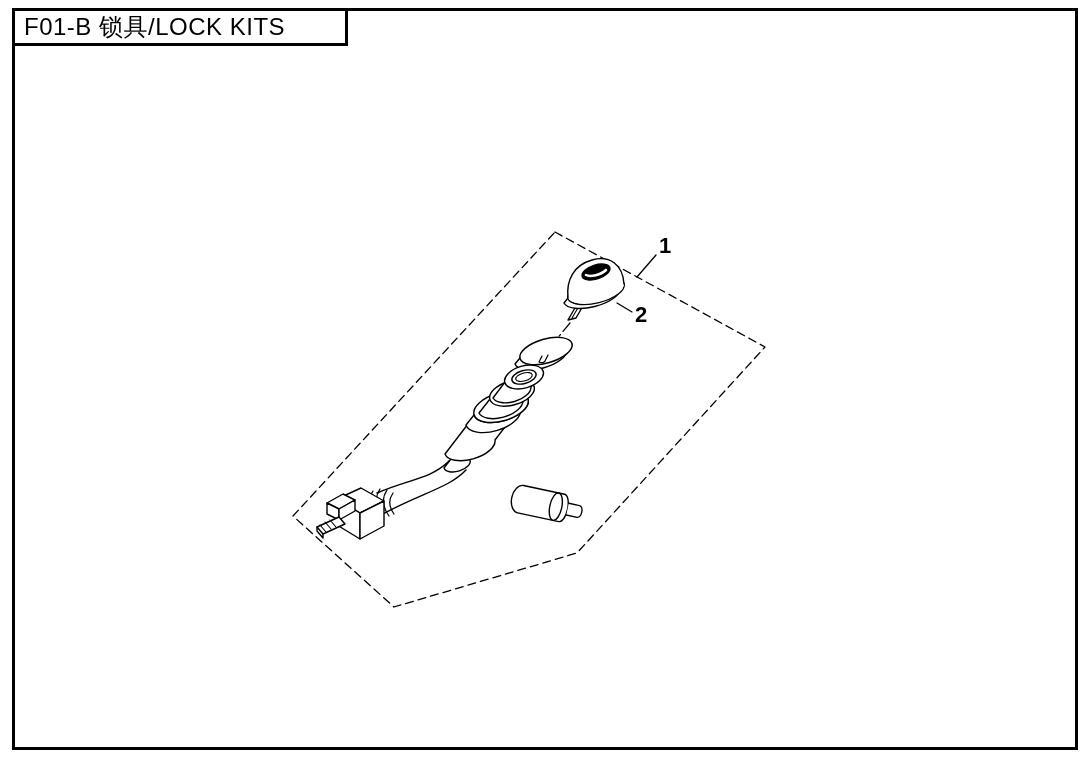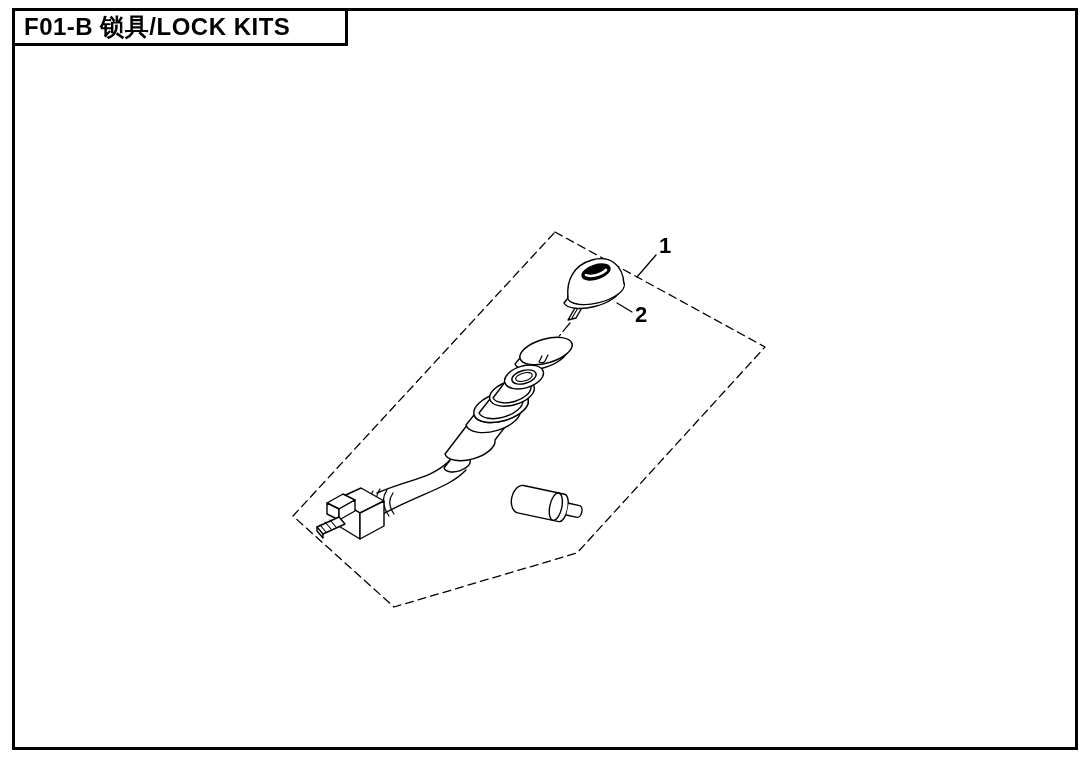--- a/index.html
+++ b/index.html
@@ -10,21 +10,21 @@
   .page-border {
     position:absolute; left:12px; top:8px; width:1060px; height:736px;
     border:3px solid #000; box-sizing:content-box;
   }
   .title-box {
     position:absolute; left:12px; top:8px; width:336px; height:38px;
     border:3px solid #000; box-sizing:border-box; background:#fff;
     display:flex; align-items:center; padding-left:9px;
   }
   .title-text {
-    font-size:24px; font-weight:bold; color:#000; letter-spacing:0.5px;
+    font-size:24px; font-weight:normal; color:#000; letter-spacing:0.5px;
     white-space:nowrap;
   }
   svg.diagram { position:absolute; left:0; top:0; }
   .callout-label {
     font-family:"Liberation Sans", sans-serif;
     font-size:22px; font-weight:bold; fill:#000;
   }
 </style>
 </head>
 <body>

